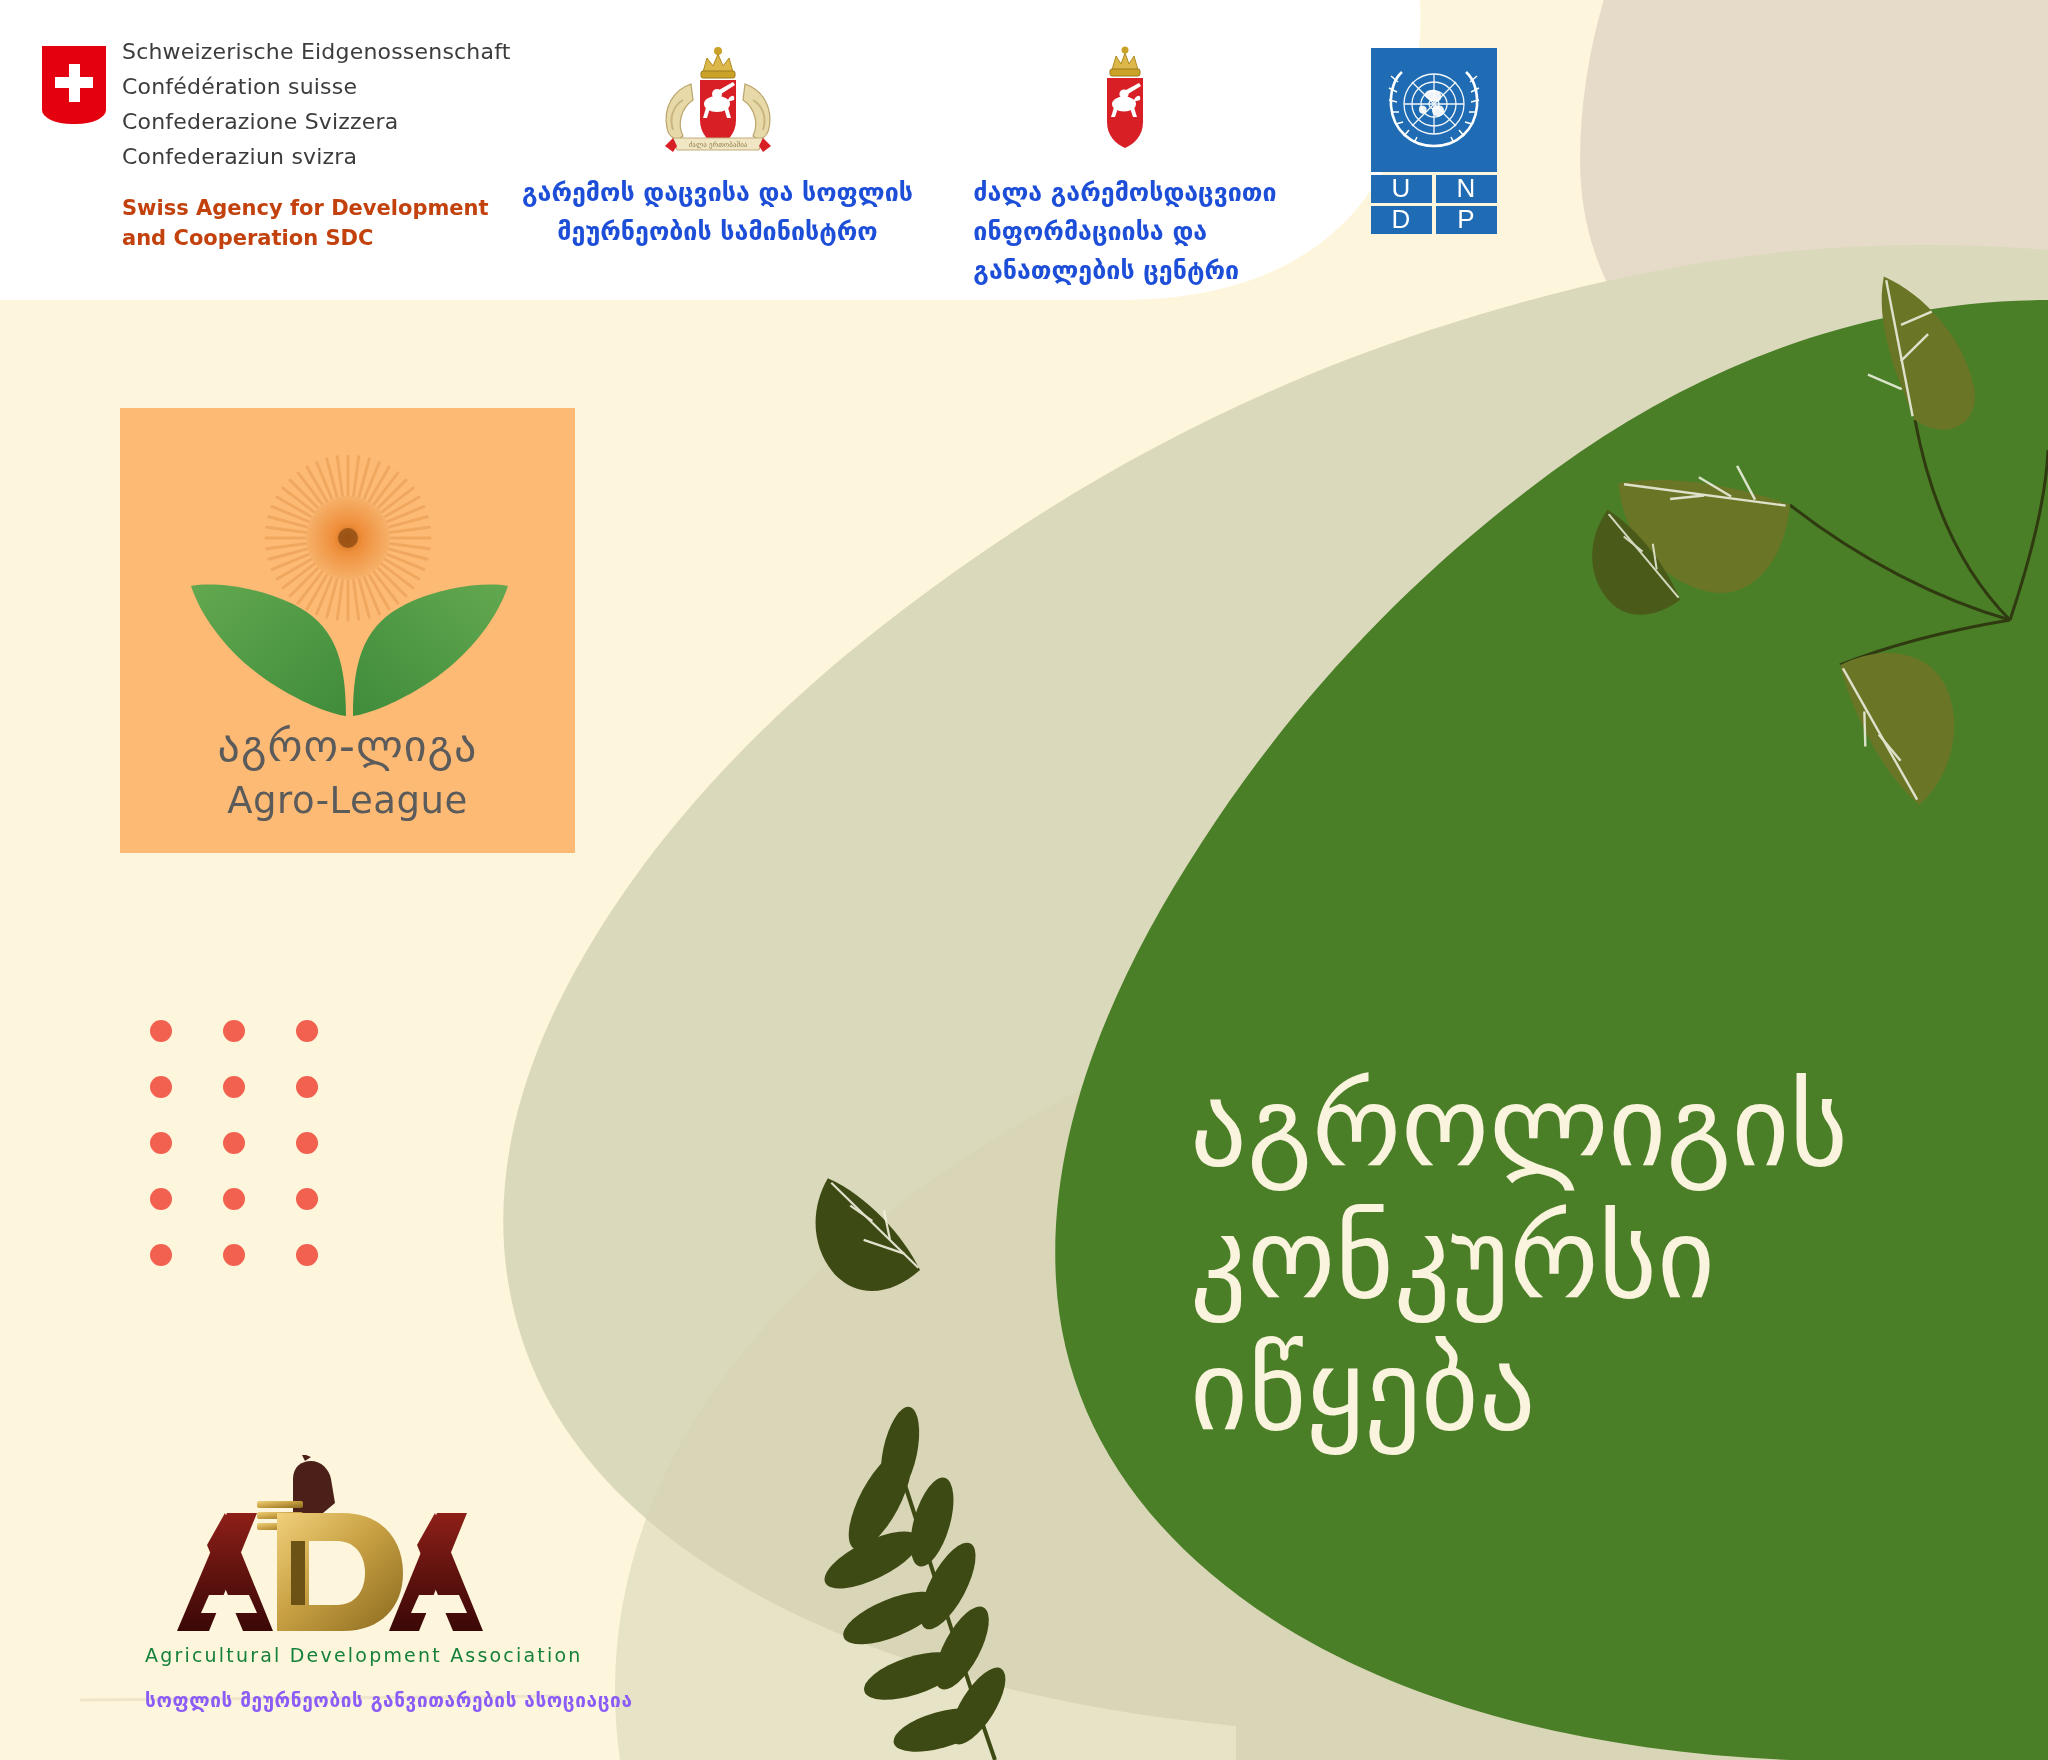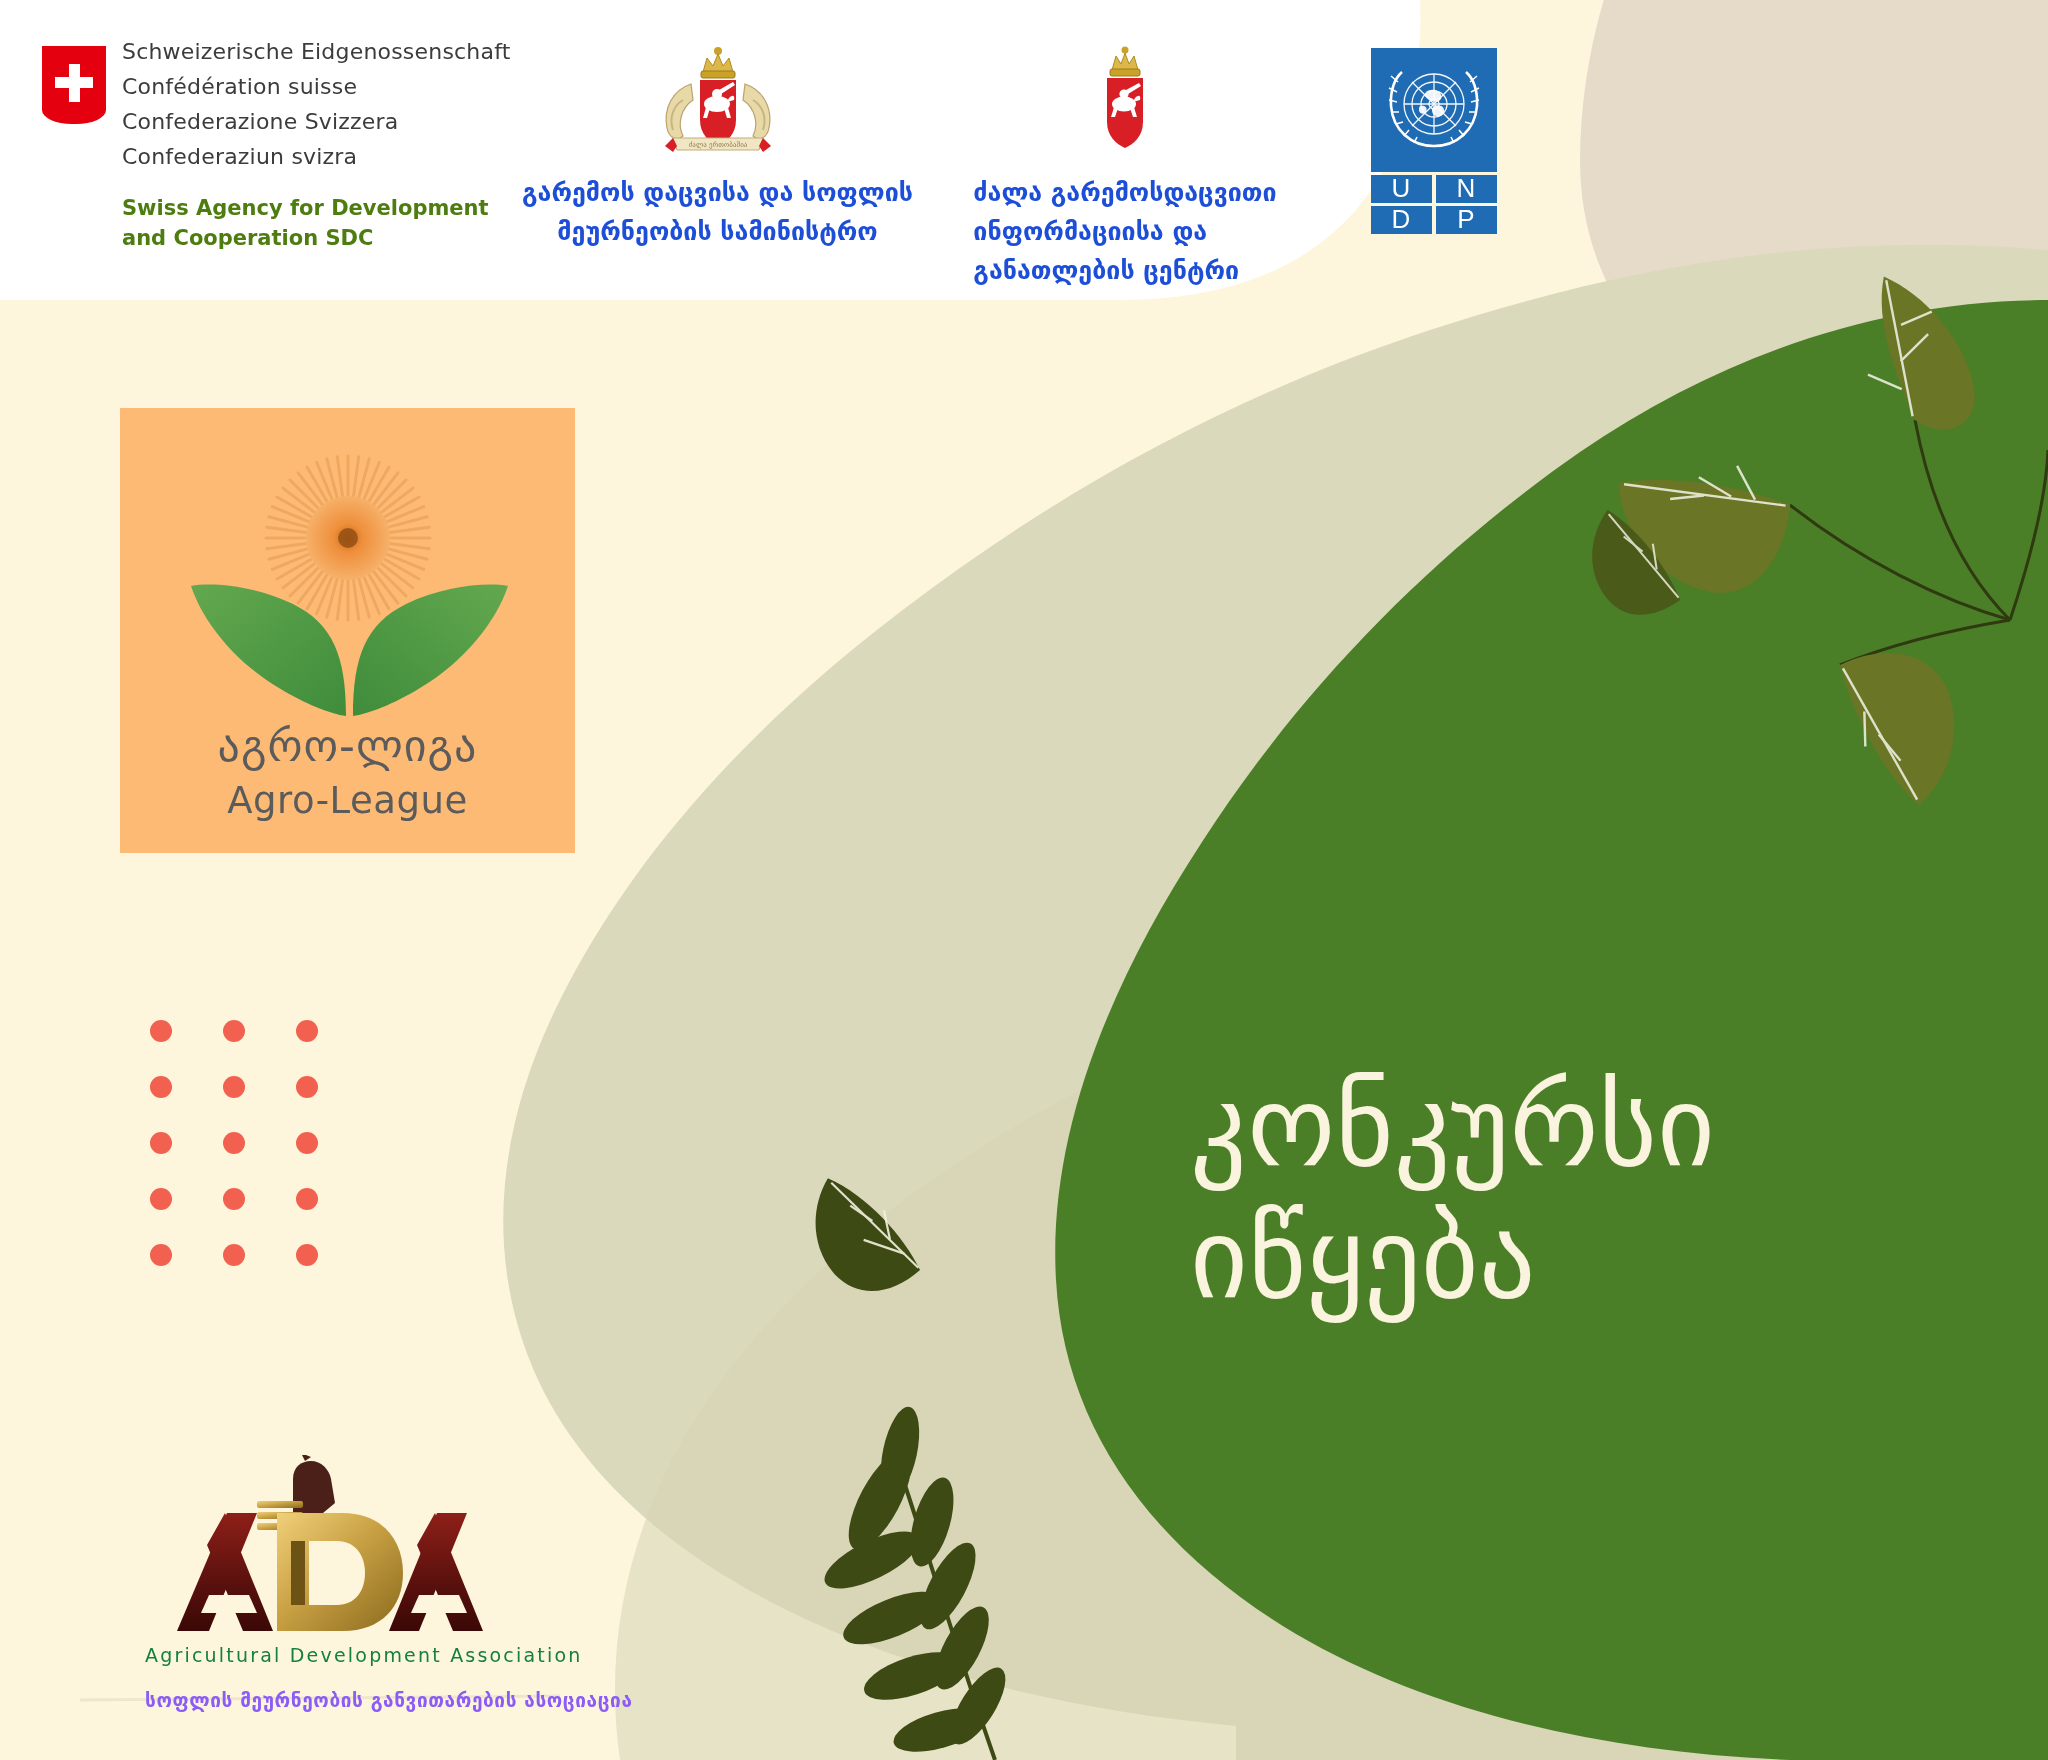--- a/index.html
+++ b/index.html
@@ -65,21 +65,21 @@
     font-family: "DejaVu Sans", "Liberation Sans", sans-serif;
     letter-spacing: 0.2px;
     white-space: nowrap;
   }
   .swiss-sdc { margin-top: 22px; }
   .swiss-sdc p {
     margin: 0;
     font-size: 21px;
     line-height: 30px;
     font-weight: bold;
-    color: #4d7c0f;
+    color: #c2410c;
     white-space: nowrap;
   }
 
   
   .logo-gov {
     width: 415px;
     display: flex; flex-direction: column; align-items: center;
     margin-left: 22px;
   }
   .logo-gov.narrow { width: 340px; margin-left: 14px; }
@@ -559,17 +559,18 @@
 
       <path d="M224 176 L272 58 L302 58 L254 176 Z" fill="url(#adaRed)"></path>
       <path d="M270 58 L318 176 L288 176 L252 90 Z" fill="url(#adaRed)"></path>
       <path d="M254 140 H294 L302 158 H246 Z" fill="#fdf6dd"></path>
     </svg>
     <div class="ada-en">Agricultural Development Association</div>
     <div class="ada-ka">სოფლის მეურნეობის განვითარების ასოციაცია</div>
   </div>
 
   <div class="headline">
+    <span>აგროლიგის</span>
     <span>კონკურსი</span>
     <span>იწყება</span>
   </div>
 
 </div>
 
 </body></html>

